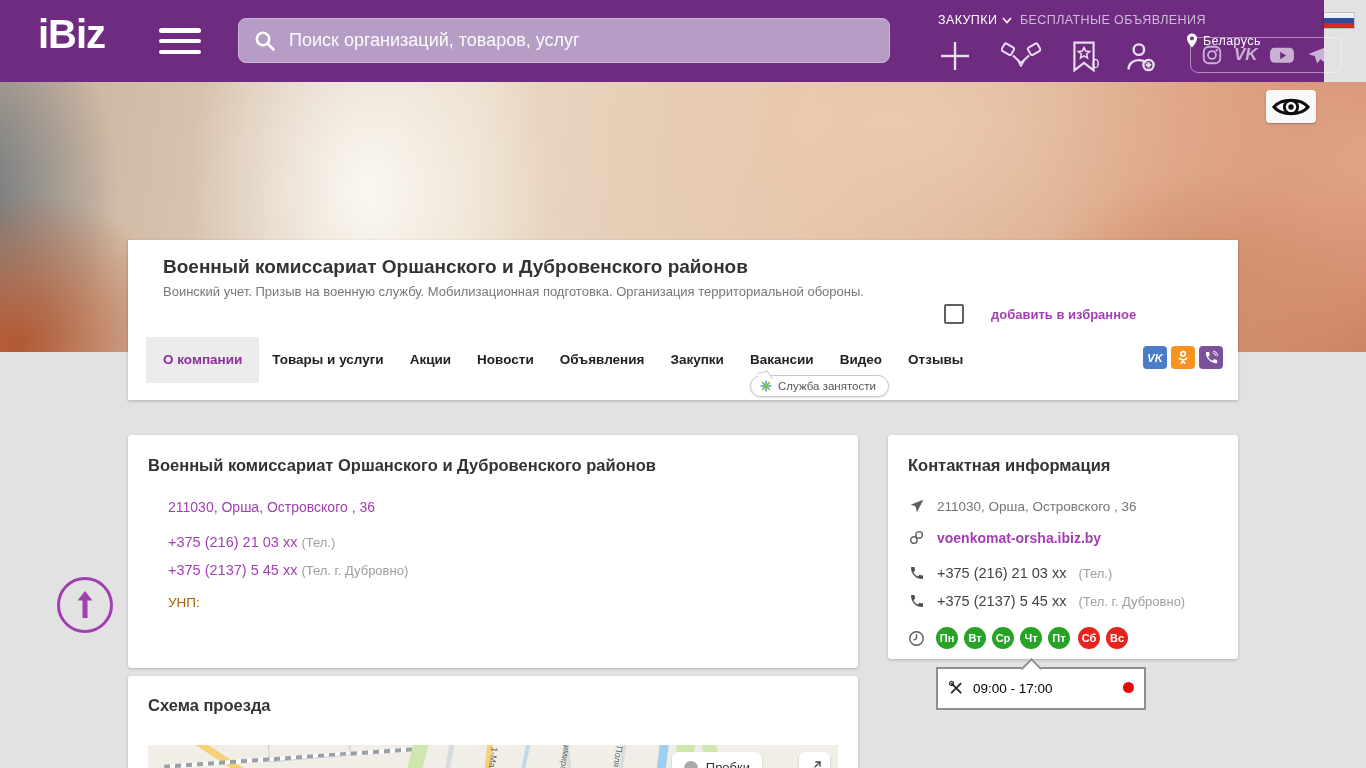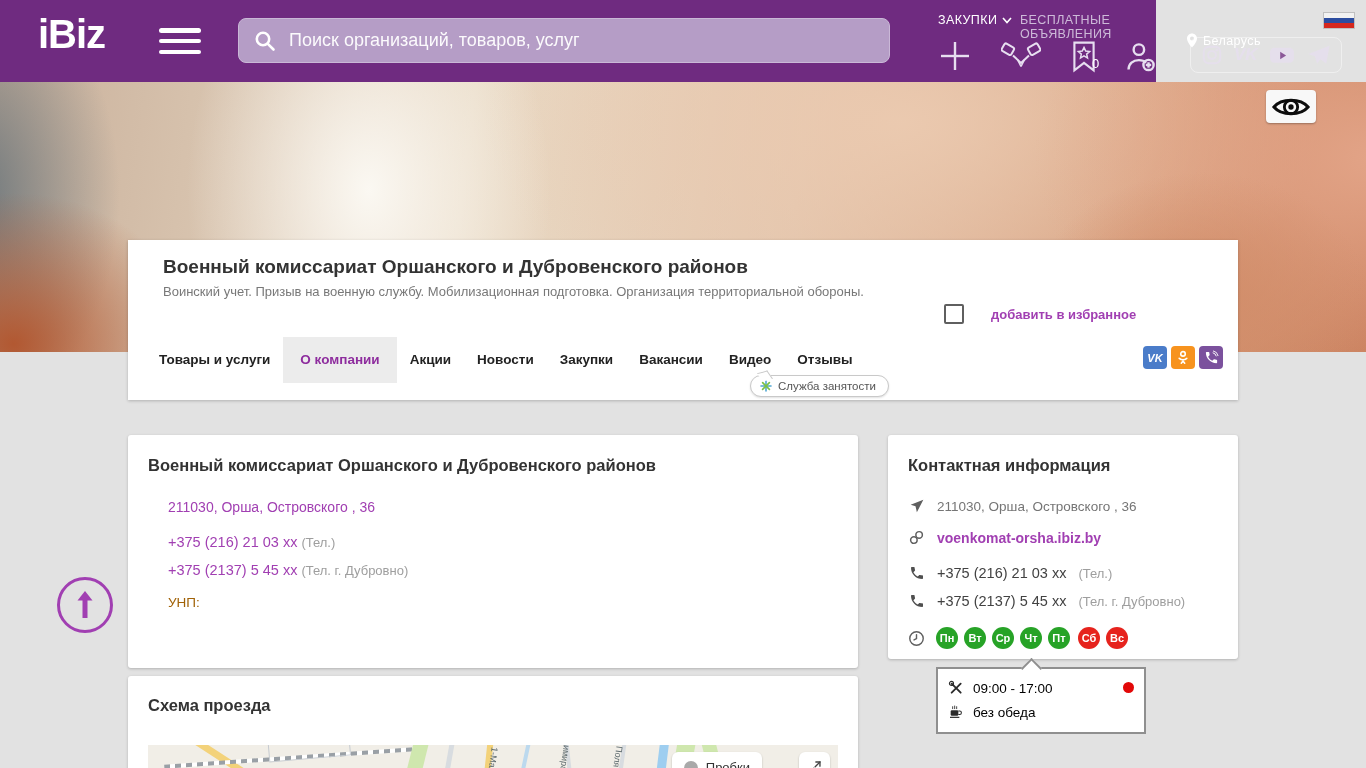--- a/index.html
+++ b/index.html
@@ -1,20 +1,20 @@
 <!DOCTYPE html>
 <html><head>
 <meta charset="utf-8">
 <style>
   html,body{margin:0;padding:0;background:#cfcfcf;}
   #app{position:relative;width:1366px;height:768px;overflow:hidden;background:#e2e2e2;
        font-family:"Liberation Sans",sans-serif;-webkit-font-smoothing:antialiased;}
   .abs{position:absolute;}
   
-  .header{position:absolute;left:0;top:0;width:1156px;height:82px;background:#6f2b80;z-index:6;}
+  .header{position:absolute;left:0;top:0;width:1324px;height:82px;background:#6f2b80;z-index:6;}
   .logo{left:38px;top:12px;font-size:40px;font-weight:bold;color:#fff;letter-spacing:-1px;cursor:pointer;}
   .burger{left:159px;top:28px;width:42px;height:26px;display:flex;flex-direction:column;justify-content:space-between;cursor:pointer;}
   .burger i{display:block;height:4.5px;background:#fff;border-radius:3px;}
   .search{left:238px;top:18px;width:652px;height:45px;background:#b59dc6;border:1px solid #cab8d7;
           border-radius:8px;display:flex;align-items:center;padding:0 0 0 14px;box-sizing:border-box;}
   .search svg{flex:0 0 auto;margin-right:10px;}
   .search input{flex:1;background:transparent;border:none;outline:none;color:#fff;font-size:18px;
                 font-family:inherit;}
   .search input::placeholder{color:#fff;opacity:.95;}
   .topnav{color:#fff;font-size:12.5px;letter-spacing:.4px;cursor:pointer;display:flex;align-items:center;gap:5px;}
@@ -217,24 +217,25 @@
   <div class="card company">
     <div class="abs c-title">Военный комиссариат Оршанского и Дубровенского районов</div>
     <div class="abs c-sub">Воинский учет. Призыв на военную службу. Мобилизационная подготовка. Организация территориальной обороны.</div>
 
     <div class="abs favrow">
       <span class="checkbox"></span>
       <span class="favlabel">добавить в избранное</span>
     </div>
 
     <div class="abs tabs">
+      <span class="tab active">О компании</span>
       <span class="tab">Товары и услуги</span>
-      <span class="tab active">О компании</span>
       <span class="tab">Акции</span>
       <span class="tab">Новости</span>
+      <span class="tab">Объявления</span>
       <span class="tab">Закупки</span>
       <span class="tab">Вакансии</span>
       <span class="tab">Видео</span>
       <span class="tab">Отзывы</span>
     </div>
 
     <div class="abs jobtip">
       <svg width="12" height="12" viewBox="0 0 12 12">
         <g stroke-width="1.6" stroke-linecap="round">
           <line x1="6" y1="1" x2="6" y2="11" stroke="#52a7d4"></line>
@@ -343,33 +344,20 @@
     <div class="daytip">
       <div class="tiprow">
         <svg width="16" height="16" viewBox="0 0 24 24">
           <g stroke="#2b2b2b" stroke-width="2.8" stroke-linecap="round">
             <line x1="5.5" y1="19" x2="19" y2="5.5"></line>
             <line x1="5.5" y1="5.5" x2="19" y2="19"></line>
           </g>
           <circle cx="5.2" cy="5.2" r="3" fill="none" stroke="#2b2b2b" stroke-width="1.8"></circle>
         </svg>
         <span>09:00 - 17:00</span>
-      </div>
-      <div class="tiprow">
-        <svg width="16" height="16" viewBox="0 0 24 24">
-          <rect x="4" y="9.5" width="11.5" height="8" rx="1.8" fill="#2b2b2b"></rect>
-          <path d="M15.5 10.5 h2 a2.6 2.6 0 0 1 0 5.2 h-2" fill="none" stroke="#2b2b2b" stroke-width="1.6"></path>
-          <line x1="3" y1="20" x2="17" y2="20" stroke="#2b2b2b" stroke-width="1.8"></line>
-          <g stroke="#2b2b2b" stroke-width="1.3" stroke-linecap="round">
-            <line x1="7" y1="4" x2="7" y2="7"></line>
-              <line x1="10" y1="3" x2="10" y2="7"></line>
-              <line x1="13" y1="4" x2="13" y2="7"></line>
-          </g>
-        </svg>
-        <span>без обеда</span>
       </div>
       <span class="reddot"></span>
     </div>
   </div>
 
   <div class="card mapcard">
     <div class="h2">Схема проезда</div>
     <div class="map">
       <div class="shape" style="left:-12px;top:-4px;width:130px;height:7px;background:#f3d27a;transform:rotate(33deg);"></div>
       <div class="shape" style="left:16px;top:11px;width:250px;height:3.5px;transform:rotate(-4deg);background:repeating-linear-gradient(90deg,#9aa0a6 0 6px,#fff 6px 11px);"></div>

